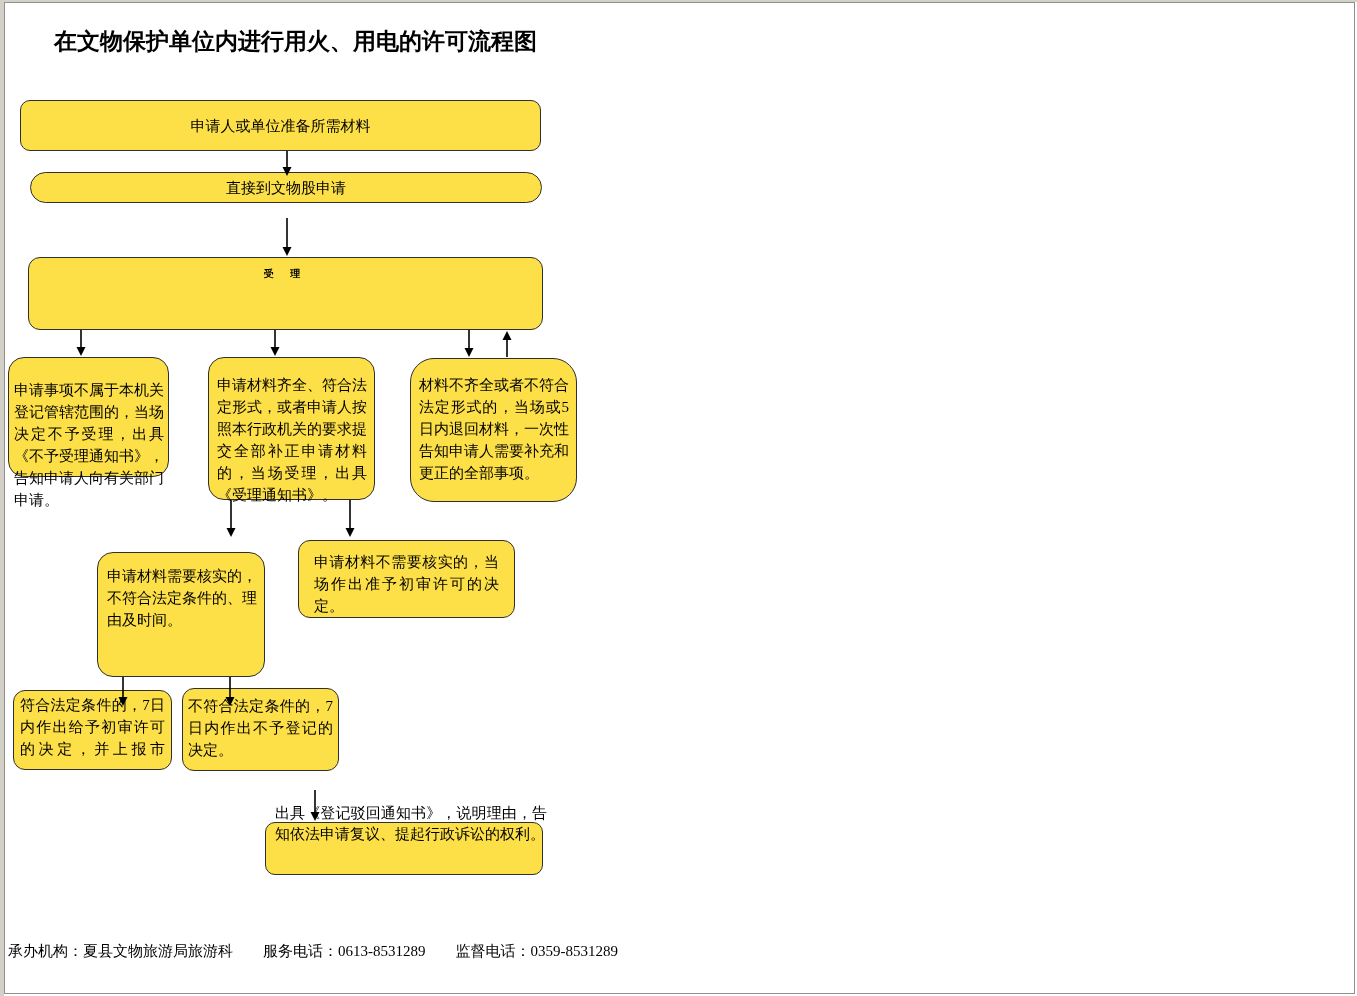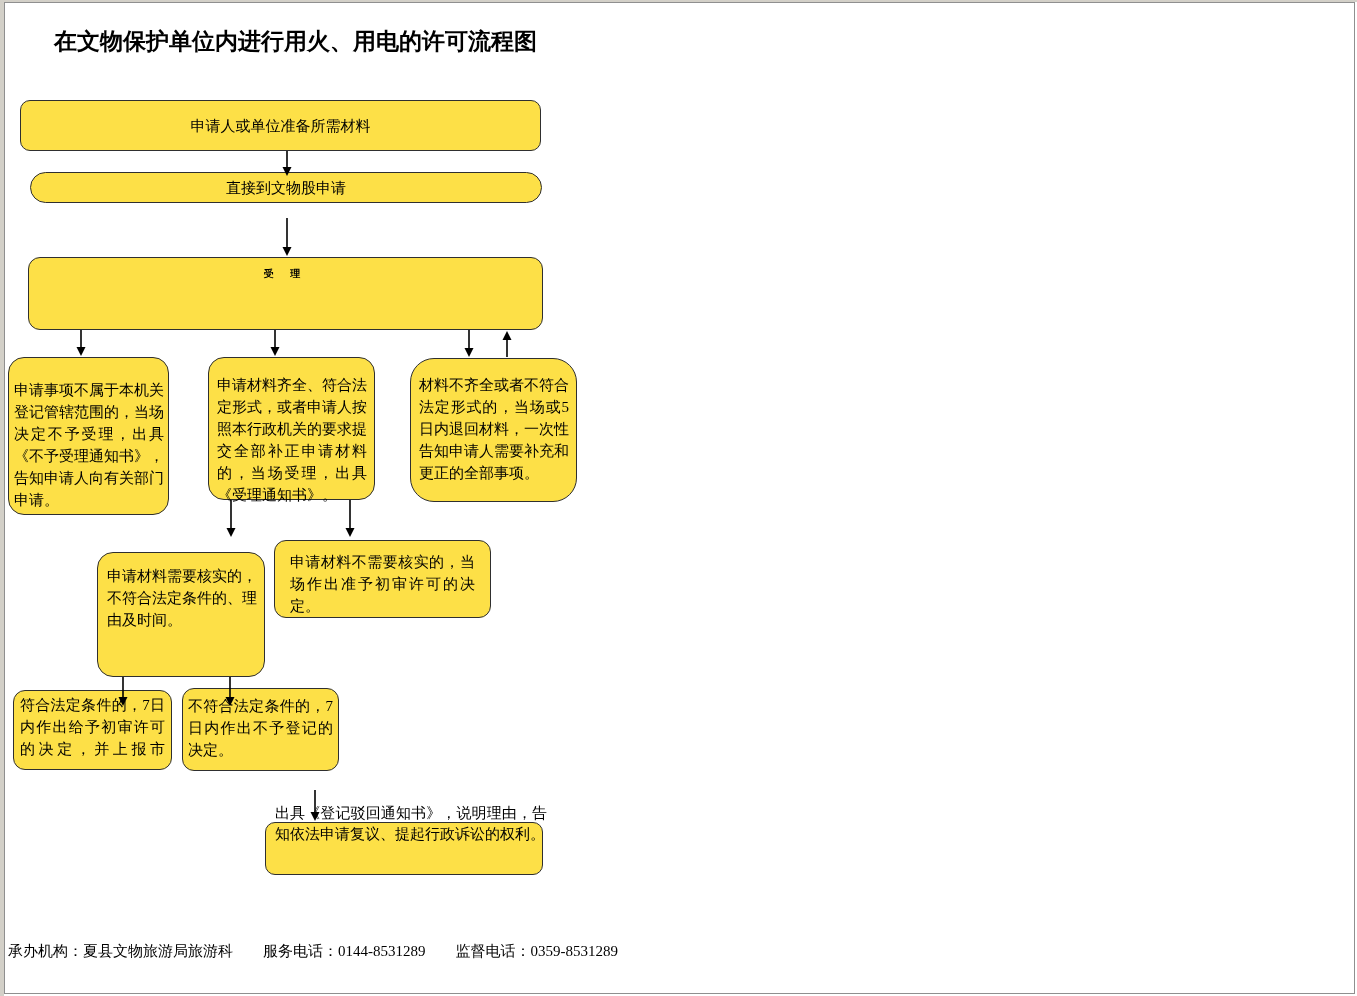--- a/index.html
+++ b/index.html
@@ -22,25 +22,25 @@
     font-size:15px; line-height:22px; text-align:justify; text-justify:inter-character;
   }
   .bx-center { display:flex; align-items:center; justify-content:center; text-align:center; }
   .b-prepare { left:20px;  top:100px; width:521px; height:51px;  border-radius:10px; }
   .b-apply   { left:30px;  top:172px; width:512px; height:31px;  border-radius:18px; }
   .b-accept  { left:28px;  top:257px; width:515px; height:73px;  }
   .accept-title { display:block; text-align:center; font-weight:bold; letter-spacing:7px;
                   margin-top:5px; font-size:10px; }
   .accept-body  { display:block; padding:0 8px; font-size:14px; line-height:21px;
                   text-align:justify; }
-  .b-nojuris { left:8px;   top:357px; width:161px; height:158px; border-radius:16px; padding:21px 4px 0 5px; }
+  .b-nojuris { left:8px;   top:357px; width:161px; height:120px; border-radius:16px; padding:21px 4px 0 5px; }
   .b-accepted{ left:208px; top:357px; width:167px; height:143px; border-radius:16px; padding:16px 7px 0 8px; }
   .b-returned{ left:410px; top:358px; width:167px; height:144px; border-radius:24px; padding:15px 7px 0 8px; }
   .b-verify  { left:97px;  top:552px; width:168px; height:125px; border-radius:16px; padding:12px 7px 0 9px; }
-  .b-noverify{ left:274px; top:540px; width:217px; height:78px;  padding:10px 15px 0 15px; }
+  .b-noverify{ left:298px; top:540px; width:217px; height:78px;  padding:10px 15px 0 15px; }
   .b-approved{ left:13px;  top:690px; width:159px; height:80px;  padding:3px 6px 0 6px; text-align-last:justify; }
   .b-denied  { left:182px; top:688px; width:157px; height:83px;  padding:6px 5px 0 5px; }
   .b-rejectbox { left:265px; top:822px; width:278px; height:53px; border-radius:10px; }
   .reject-text { position:absolute; left:275px; top:803px; width:272px; font-size:15px;
                  line-height:21px; text-align:justify; text-justify:inter-character; }
   .footer { position:absolute; left:8px; top:942px; font-size:15px; display:flex; gap:30px;
             white-space:nowrap; }
   svg.arrows { position:absolute; left:0; top:0; pointer-events:none; }
   svg.arrows line { stroke:#000; stroke-width:1.6; }
   svg.arrows polygon { fill:#000; }
@@ -125,15 +125,15 @@
       <polygon points="225.5,697 234.5,697 230,706"></polygon>
   </g>
   <g>
     <line x1="315" y1="790" x2="315" y2="813"></line>
       <polygon points="310.5,812 319.5,812 315,821"></polygon>
   </g>
 </svg>
 
 <div class="footer">
   <span>承办机构：夏县文物旅游局旅游科</span>
-  <span>服务电话：0144-8531289</span>
+  <span>服务电话：0613-8531289</span>
   <span>监督电话：0359-8531289</span>
 </div>
 
 </body></html>

